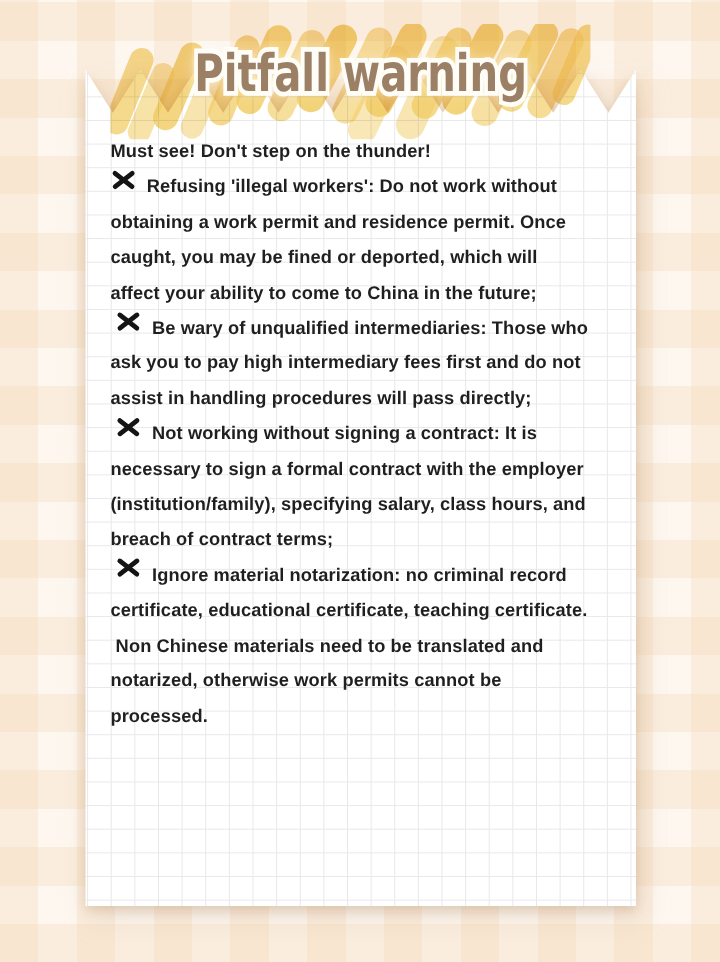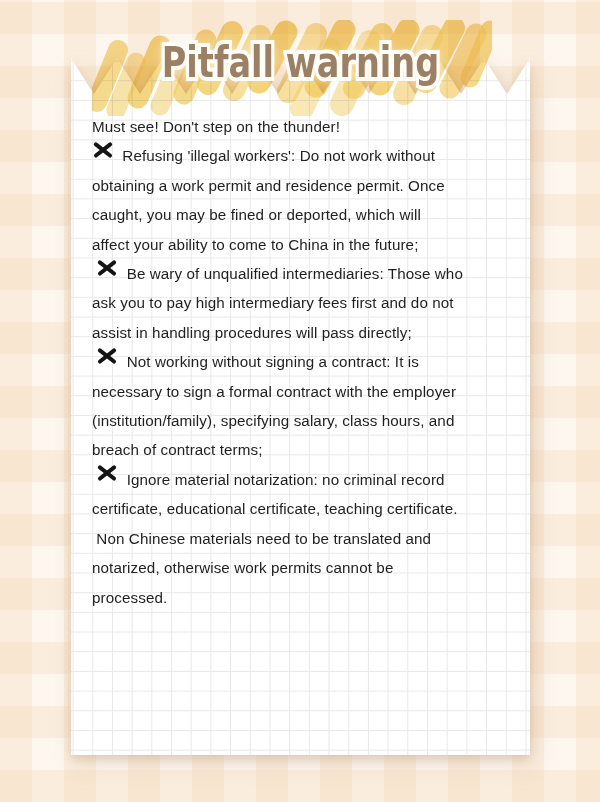--- a/index.html
+++ b/index.html
@@ -30,21 +30,21 @@
     clip-path:polygon(
       0px 0px,23px 36px,46px 0px,69px 36px,92px 0px,115px 36px,138px 0px,161px 36px,
       184px 0px,207px 36px,229px 0px,252px 36px,275px 0px,298px 36px,321px 0px,344px 36px,
       367px 0px,390px 36px,413px 0px,436px 36px,459px 0px,459px 697px,0px 697px);
   }
 
   
   .note-text{
     position:absolute;left:21px;top:54px;width:436px;
     font-size:15.2px;line-height:29.4px;color:#1f1f1f;
-    white-space:pre-wrap;letter-spacing:0.1px;
+    white-space:pre-wrap;letter-spacing:0.1px;font-weight:bold;
   }
   .x-mark{
     position:relative;display:inline-block;width:20px;height:15px;
     margin:0 5px 0 1px;vertical-align:-1px;
   }
   .x-mark::before,.x-mark::after{
     content:"";position:absolute;left:-1px;top:5.6px;width:22px;height:3.8px;
     border-radius:2px;background:#141414;
   }
   .x-mark::before{transform:rotate(38deg);}

